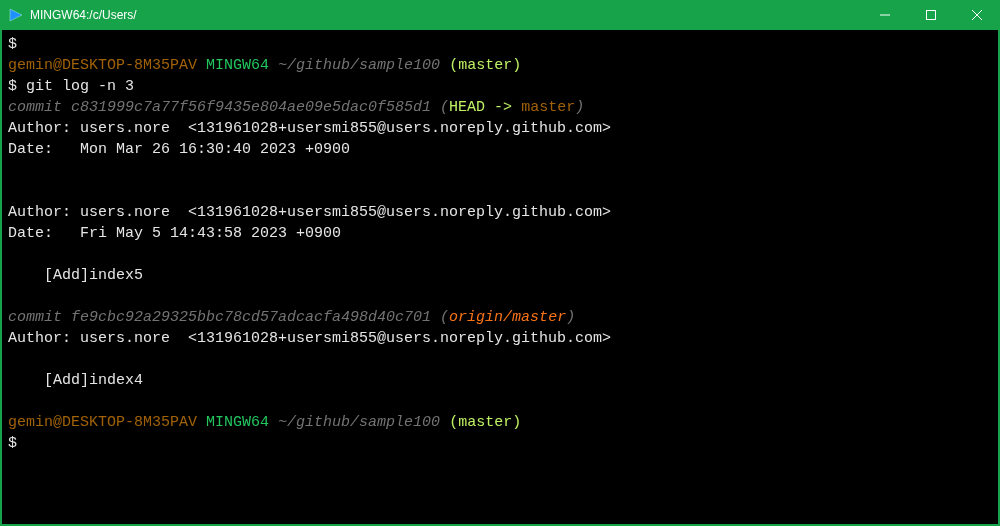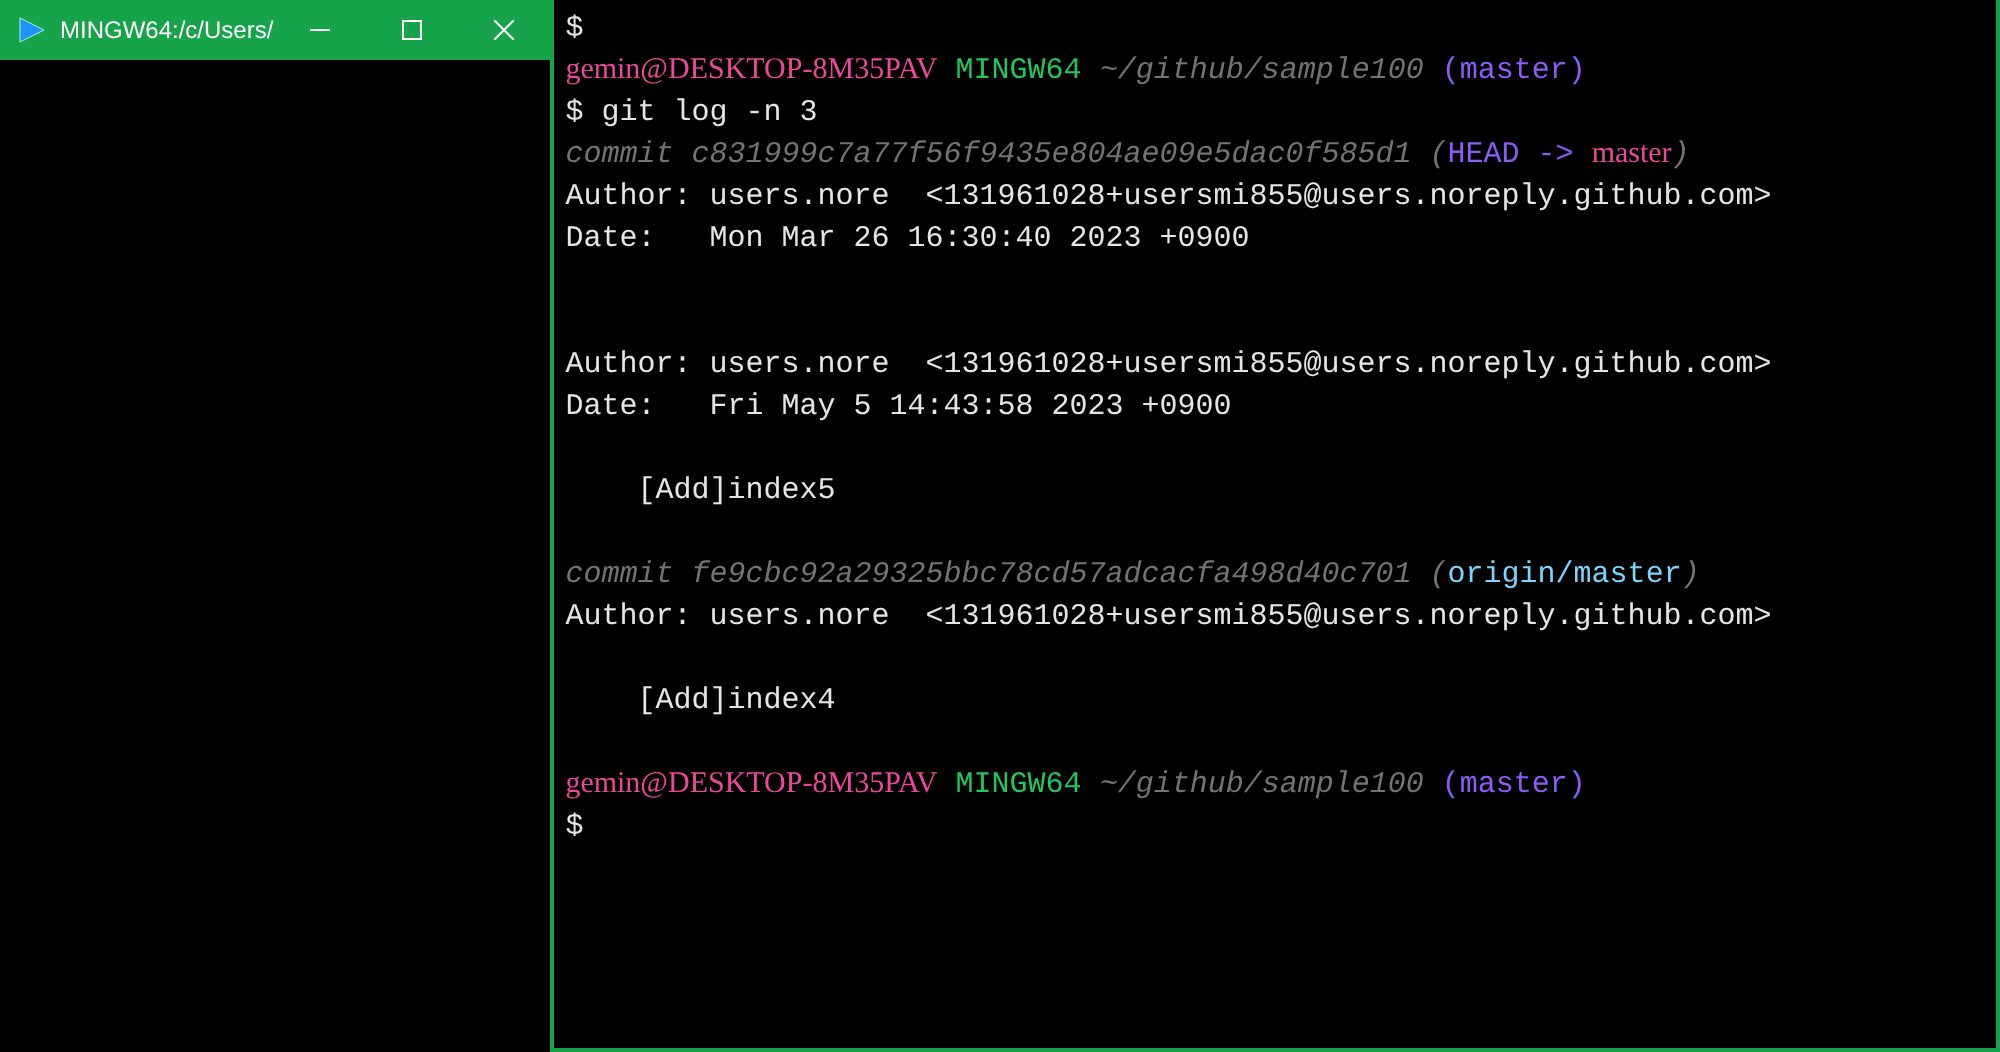--- a/index.html
+++ b/index.html
@@ -3,21 +3,21 @@
   <meta charset="utf-8">
   <style>
     * { margin: 0; padding: 0; box-sizing: border-box; }
     body {
       width: 1000px;
       height: 526px;
       font-family: Consolas, 'Courier New', monospace;
       background: #000;
       overflow: hidden;
     }
-    .window { width: 100%; height: 100%; display: flex; }
+    .window { width: 100%; height: 100%; display: flex; flex-direction: column; }
     .titlebar {
       height: 30px;
       background: #16a34a;
       display: flex;
       align-items: center;
       padding: 0 0 0 8px;
       color: #fff;
       font-family: 'Segoe UI', Tahoma, sans-serif;
       font-size: 12px;
     }
@@ -47,25 +47,25 @@
       font-size: 15px;
       line-height: 1.4;
       padding: 4px 6px;
       position: relative;
       overflow-y: auto;
     }
     .terminal::-webkit-scrollbar { width: 16px; }
     .terminal::-webkit-scrollbar-track { background: #1e1e1e; }
     .terminal::-webkit-scrollbar-thumb { background: #555; }
     .line { white-space: pre; }
-    .green { color: #ec4899; font-family: Liberation Serif, serif; }
+    .green { color: #a16207; }
     .purple { color: #22c55e; }
     .yellow { color: #737373; font-style: italic; }
-    .cyan { color: #8b5cf6; }
-    .red { color: #7dd3fc; }
+    .cyan { color: #bef264; }
+    .red { color: #f97316; font-style: italic; }
     .white { color: #e5e5e5; }
   </style>
 </head>
 <body>
 
 <div class="window">
   <div class="titlebar">
     <span class="titlebar-icon">
       <svg width="16" height="16" viewBox="0 0 16 16">
         <path d="M2 2 L14 8 L2 14 Z" fill="#1e90ff"></path>

